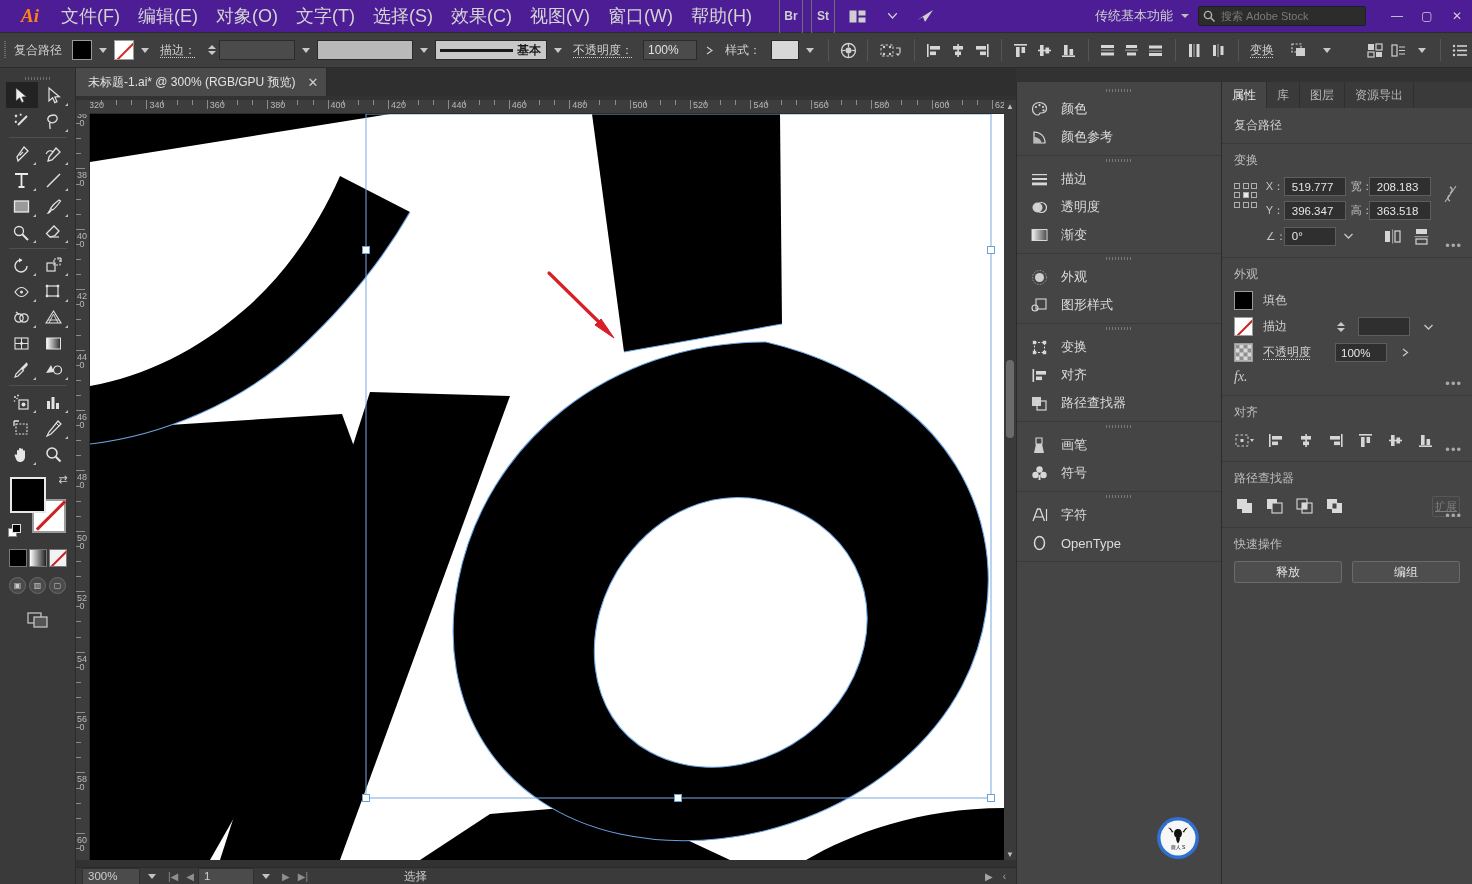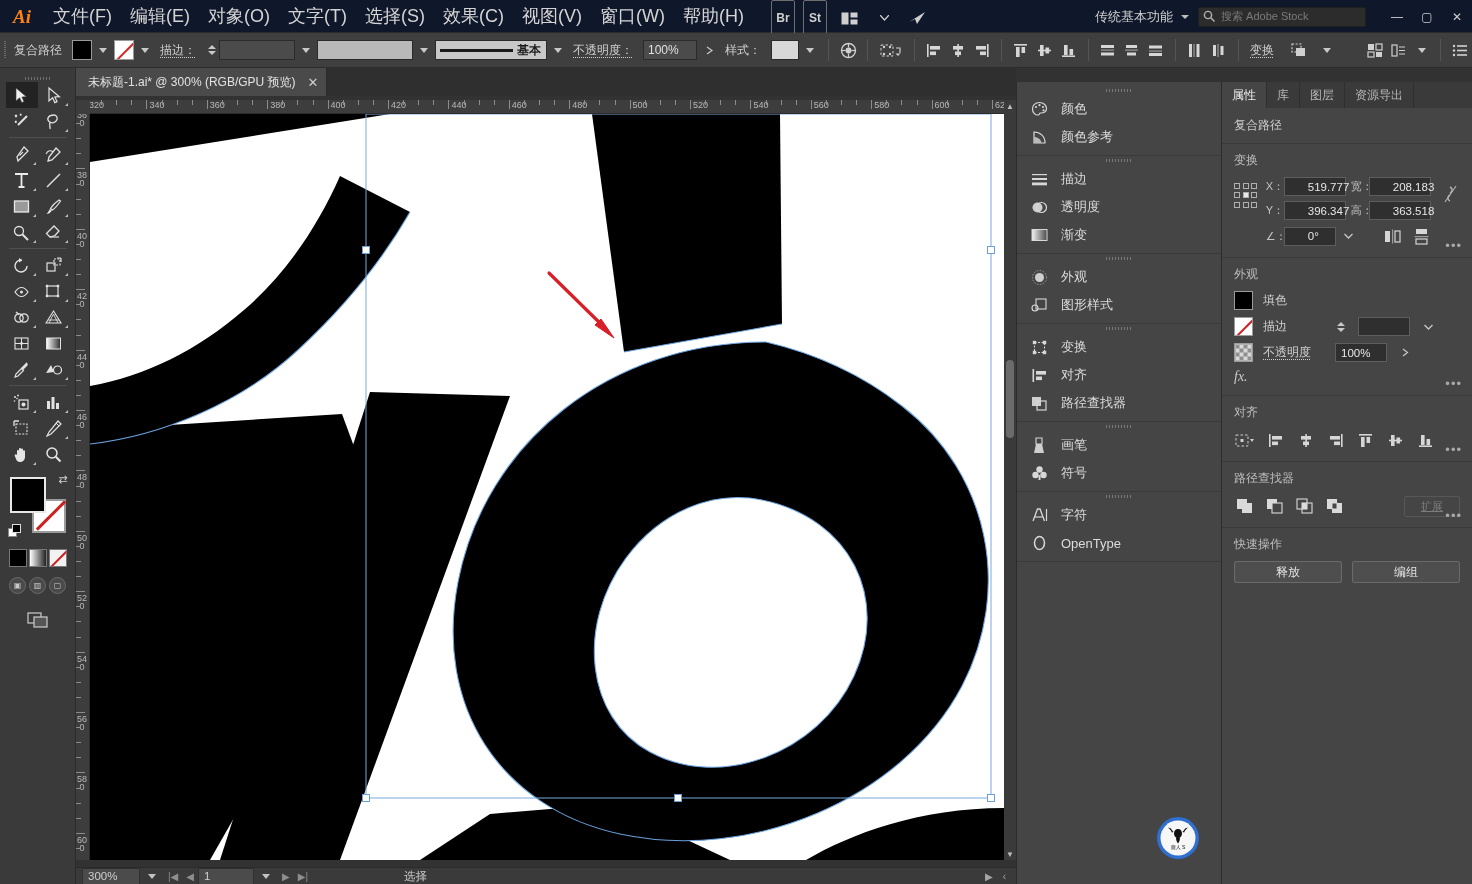--- a/index.html
+++ b/index.html
@@ -9,22 +9,23 @@
     font-family: "Liberation Sans", "DejaVu Sans", sans-serif;
     overflow: hidden;
     color: #d6d6d6;
     -webkit-font-smoothing: antialiased;
   }
   .app { position: relative; width: 1472px; height: 884px; }
 
   
   .menubar {
     position: absolute; left: 0; top: 0; width: 1472px; height: 33px;
-    background: #0f172a; display: flex; align-items: flex-start;
+    background: #4c1d95; display: flex; align-items: center;
     border-bottom: 1px solid #2b2b2b;
+    padding-left: 8px;
   }
   .ai-logo {
     width: 44px; height: 33px; display: flex; align-items: center; justify-content: center;
     color: #ff7f18; font-weight: bold; font-size: 19px; font-style: italic;
     font-family: "Liberation Serif", serif;
   }
   .menu-item {
     padding: 0 9px; height: 33px; line-height: 33px; font-size: 18px; color: #d4d4d4;
     white-space: nowrap; cursor: default;
   }
@@ -206,21 +207,21 @@
   .dots { position:absolute; right: 10px; bottom: 4px; color:#a8a8a8; font-size: 13px; letter-spacing:1px; }
 
   .xf-grid { display:flex; align-items:flex-start; gap: 8px; }
   .ref-grid { width: 26px; height: 26px; display:grid; grid-template-columns: repeat(3,1fr); gap:2px; margin-top: 6px; }
   .ref-dot { width:6px;height:6px; border:1px solid #b0b0b0; }
   .ref-dot.on { background:#e8e8e8; }
   .xf-rows { flex: 1; }
   .xf-row { display:flex; align-items:center; gap: 5px; margin-bottom: 5px; }
   .xf-lab { font-size: 11px; color: #c4c4c4; width: 13px; text-align: right; }
   .xf-in { width: 62px; height: 19px; background:#2f2f2f; border:1px solid #5d5d5d; color:#e6e6e6;
-           font-size: 11.5px; display:flex; align-items:center; padding-left: 23px; }
+           font-size: 11.5px; display:flex; align-items:center; padding-left: 7px; }
   .link-btn { width: 20px; height: 34px; display:flex;align-items:center;justify-content:center; color:#b6b6b6; }
   .ang-row { display:flex; align-items:center; gap: 5px; margin-top: 2px; }
   .ang-in { width: 52px; }
   .sel-dd { width:16px; display:flex; align-items:center; justify-content:center; }
 
   .ap-row { display:flex; align-items:center; gap: 10px; margin-bottom: 7px; }
   .ap-sw { width: 19px; height: 19px; border: 1px solid #9a9a9a; }
   .ap-sw.fill { background:#000; }
   .ap-sw.stroke { background:#fff; position:relative; overflow:hidden; }
   .ap-sw.stroke::after { content:''; position:absolute;left:-3px;top:8px;width:28px;height:2px;background:#cc2222;transform:rotate(-45deg); }
@@ -228,21 +229,21 @@
       repeating-conic-gradient(#d8d8d8 0% 25%, #8f8f8f 0% 50%) 50%/8px 8px; }
   .ap-lab { font-size: 12px; color: #cfcfcf; width: 62px; }
   .ap-field { height: 19px; background:#2f2f2f; border:1px solid #5d5d5d; color:#e6e6e6;
               font-size: 11.5px; display:flex; align-items:center; padding-left:5px; }
   .fx-row { font-size: 14px; color:#cacaca; font-style: italic; font-family: "Liberation Serif", serif; margin-top: 2px; }
 
   .align-row { display:flex; align-items:center; gap: 6px; }
   .al-btn { width: 24px; height: 22px; display:flex;align-items:center;justify-content:center; color:#d4d4d4; }
   .pf-row { display:flex; align-items:center; gap: 8px; }
   .pf-btn { width: 22px; height: 22px; display:flex;align-items:center;justify-content:center; color:#dadada; }
-  .pf-expand { margin-left:auto; font-size: 11px; color:#7d7d7d; border:1px solid #575757; border-radius:2px; padding: 2px 16px; text-decoration: underline; }
+  .pf-expand { margin-left:auto; font-size: 11px; color:#7d7d7d; border:1px solid #575757; border-radius:2px; padding: 2px 2px; text-decoration: underline; }
   .qa-row { display:flex; gap: 10px; }
   .qa-btn { flex:1; height: 22px; background:#4e4e4e; border:1px solid #6a6a6a; border-radius:2px;
             display:flex;align-items:center;justify-content:center; font-size:12px; color:#e2e2e2; }
 
   
   .statusbar {
     position: absolute; left: 76px; bottom: 0; width: 940px; height: 17px;
     background: #3a3a3a; display:flex; align-items:center; font-size: 11.5px; color:#cfcfcf;
     border-top: 1px solid #2b2b2b;
   }

